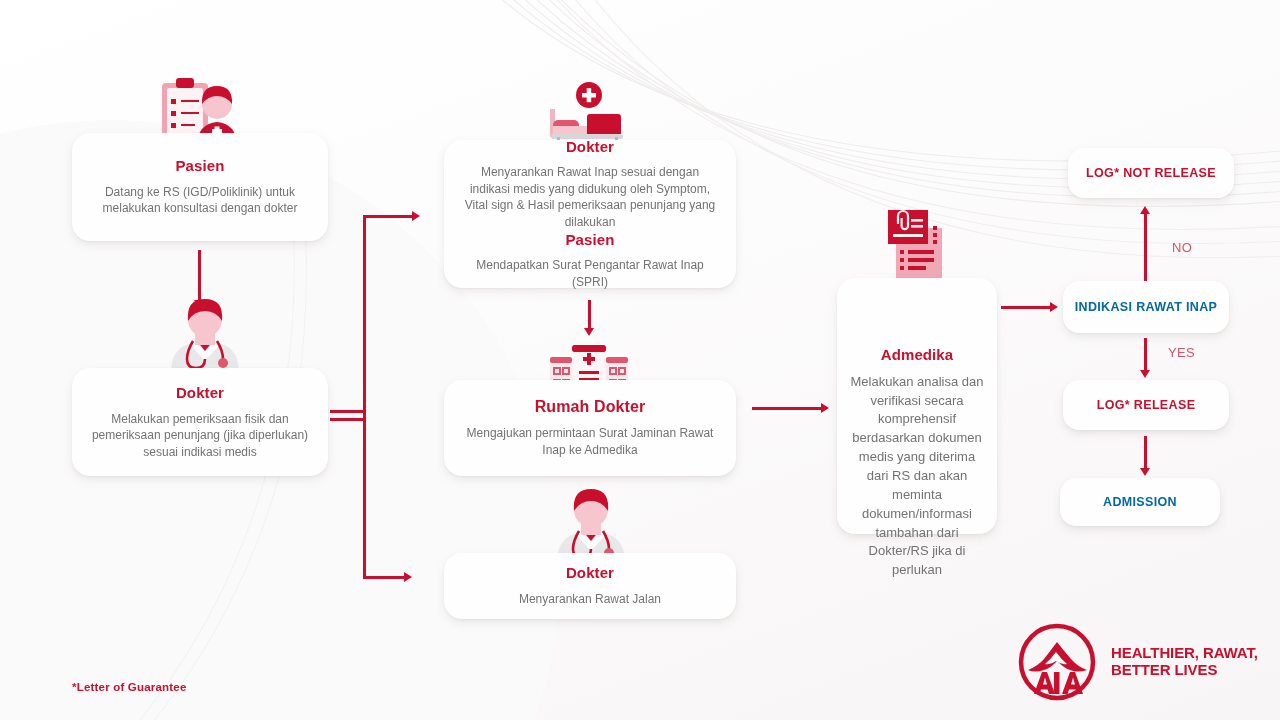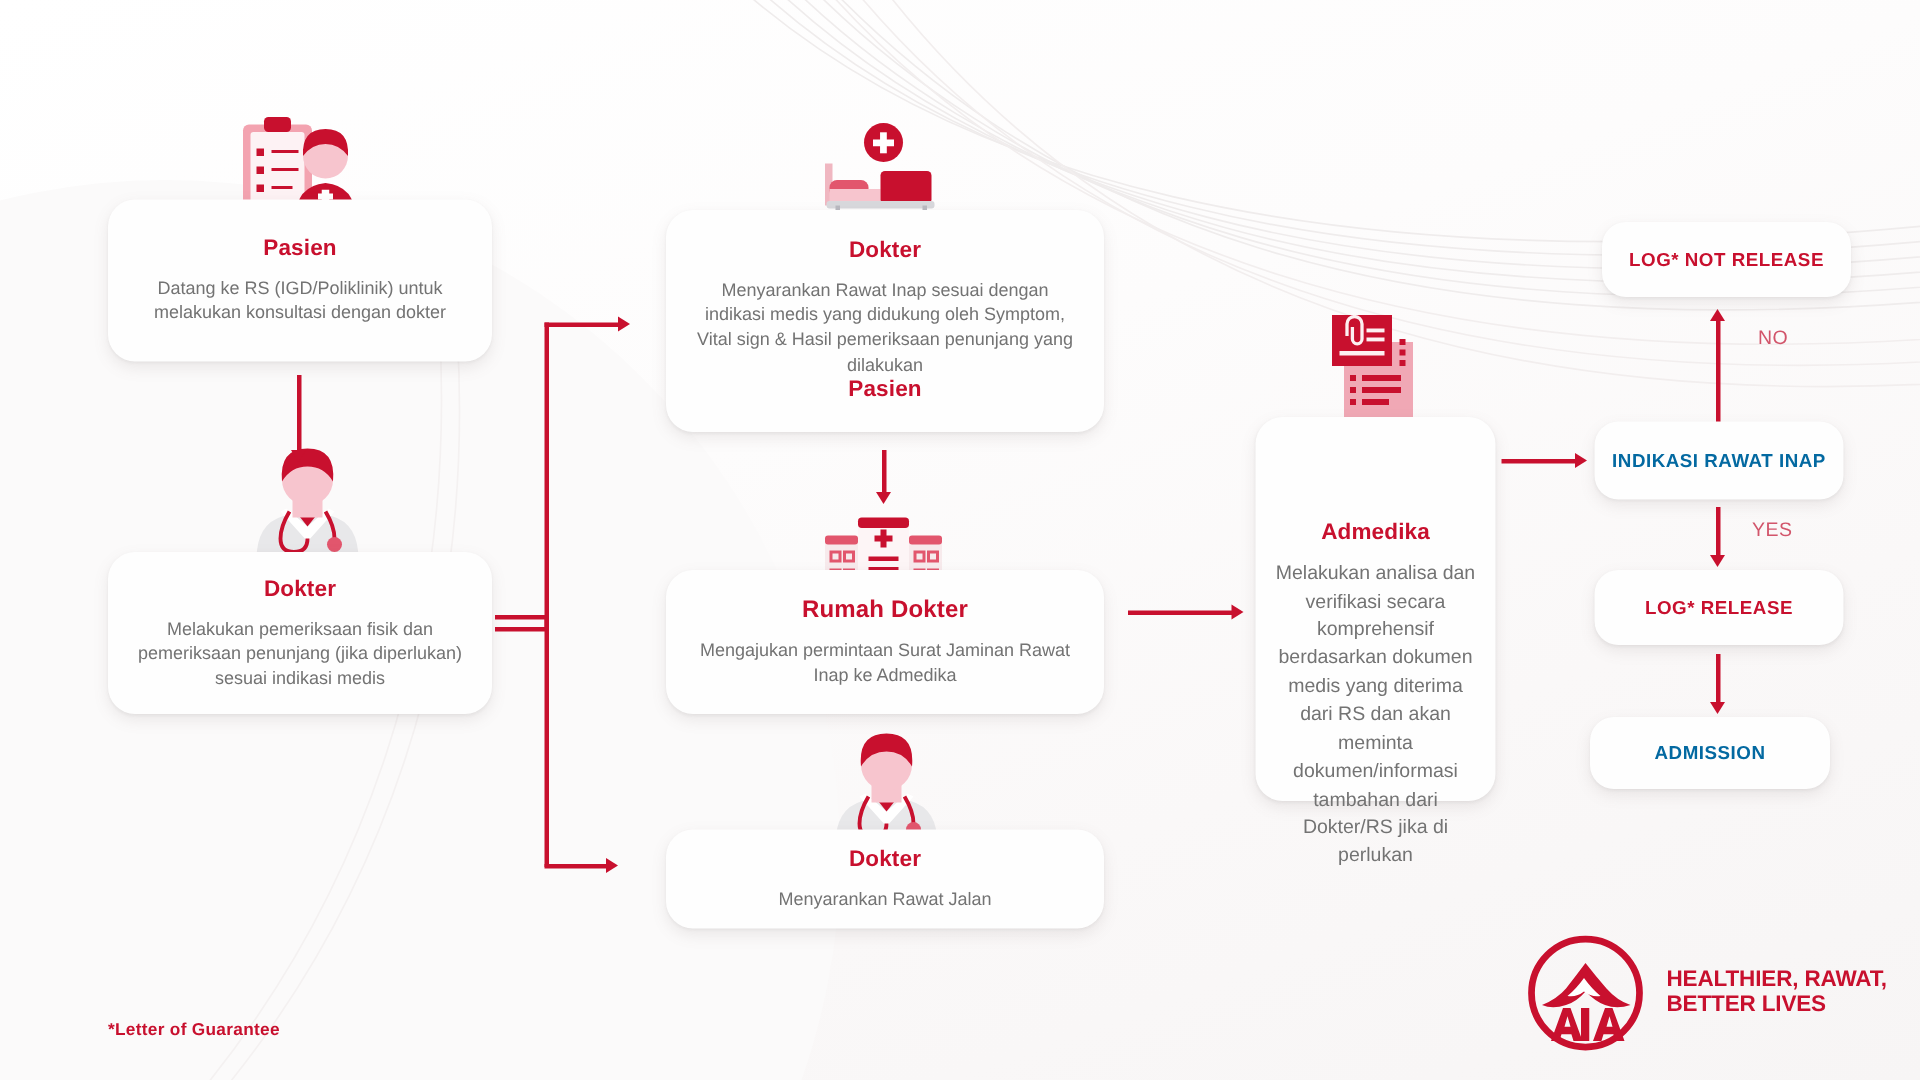--- a/index.html
+++ b/index.html
@@ -261,20 +261,21 @@
 
   <div class="card" style="left:72px; top:368px; width:256px; height:108px;">
     <div class="card-title">Dokter</div>
     <div class="card-body">Melakukan pemeriksaan fisik dan pemeriksaan penunjang (jika diperlukan) sesuai indikasi medis</div>
   </div>
 
   <div class="card" style="left:444px; top:140px; width:292px; height:148px; padding:12px 16px;">
     <div class="card-title">Dokter</div>
     <div class="card-body">Menyarankan Rawat Inap sesuai dengan indikasi medis yang didukung oleh Symptom, Vital sign &amp; Hasil pemeriksaan penunjang yang dilakukan</div>
     <div class="card-title card-title-2">Pasien</div>
+    <div class="card-body">Mendapatkan Surat Pengantar Rawat Inap (SPRI)</div>
   </div>
 
   <div class="card" style="left:444px; top:380px; width:292px; height:96px;">
     <div class="card-title" style="font-size:16px;">Rumah Dokter</div>
     <div class="card-body">Mengajukan permintaan Surat Jaminan Rawat Inap ke Admedika</div>
   </div>
 
   <div class="card" style="left:444px; top:553px; width:292px; height:66px;">
     <div class="card-title">Dokter</div>
     <div class="card-body">Menyarankan Rawat Jalan</div>
@@ -320,21 +321,21 @@
   <div class="arrowhead ah-down" style="left:584px; top:328px;"></div>
 
   <div class="conn conn-h" style="left:752px; top:407px; width:72px;"></div>
   <div class="arrowhead ah-right" style="left:821px; top:403px;"></div>
 
   <div class="conn conn-h" style="left:1001px; top:306px; width:52px;"></div>
   <div class="arrowhead ah-right" style="left:1050px; top:302px;"></div>
 
   <div class="conn conn-v" style="left:1144px; top:213px; height:68px;"></div>
   <div class="arrowhead ah-up" style="left:1140px; top:206px;"></div>
-  <div class="edge-label" style="left:1172px; top:217px;">NO</div>
+  <div class="edge-label" style="left:1172px; top:240px;">NO</div>
 
   <div class="conn conn-v" style="left:1144px; top:338px; height:34px;"></div>
   <div class="arrowhead ah-down" style="left:1140px; top:370px;"></div>
   <div class="edge-label" style="left:1168px; top:345px;">YES</div>
 
   <div class="conn conn-v" style="left:1144px; top:436px; height:34px;"></div>
   <div class="arrowhead ah-down" style="left:1140px; top:468px;"></div>
 
   <div class="footnote">*Letter of Guarantee</div>
 

